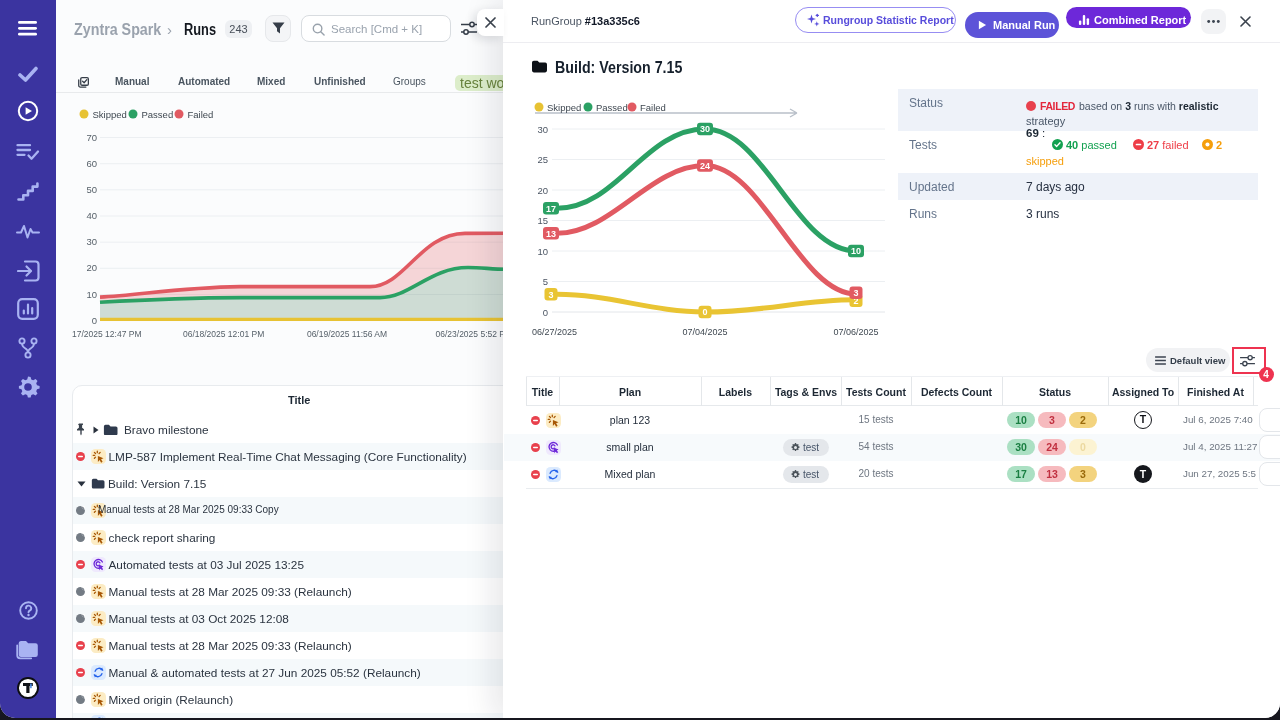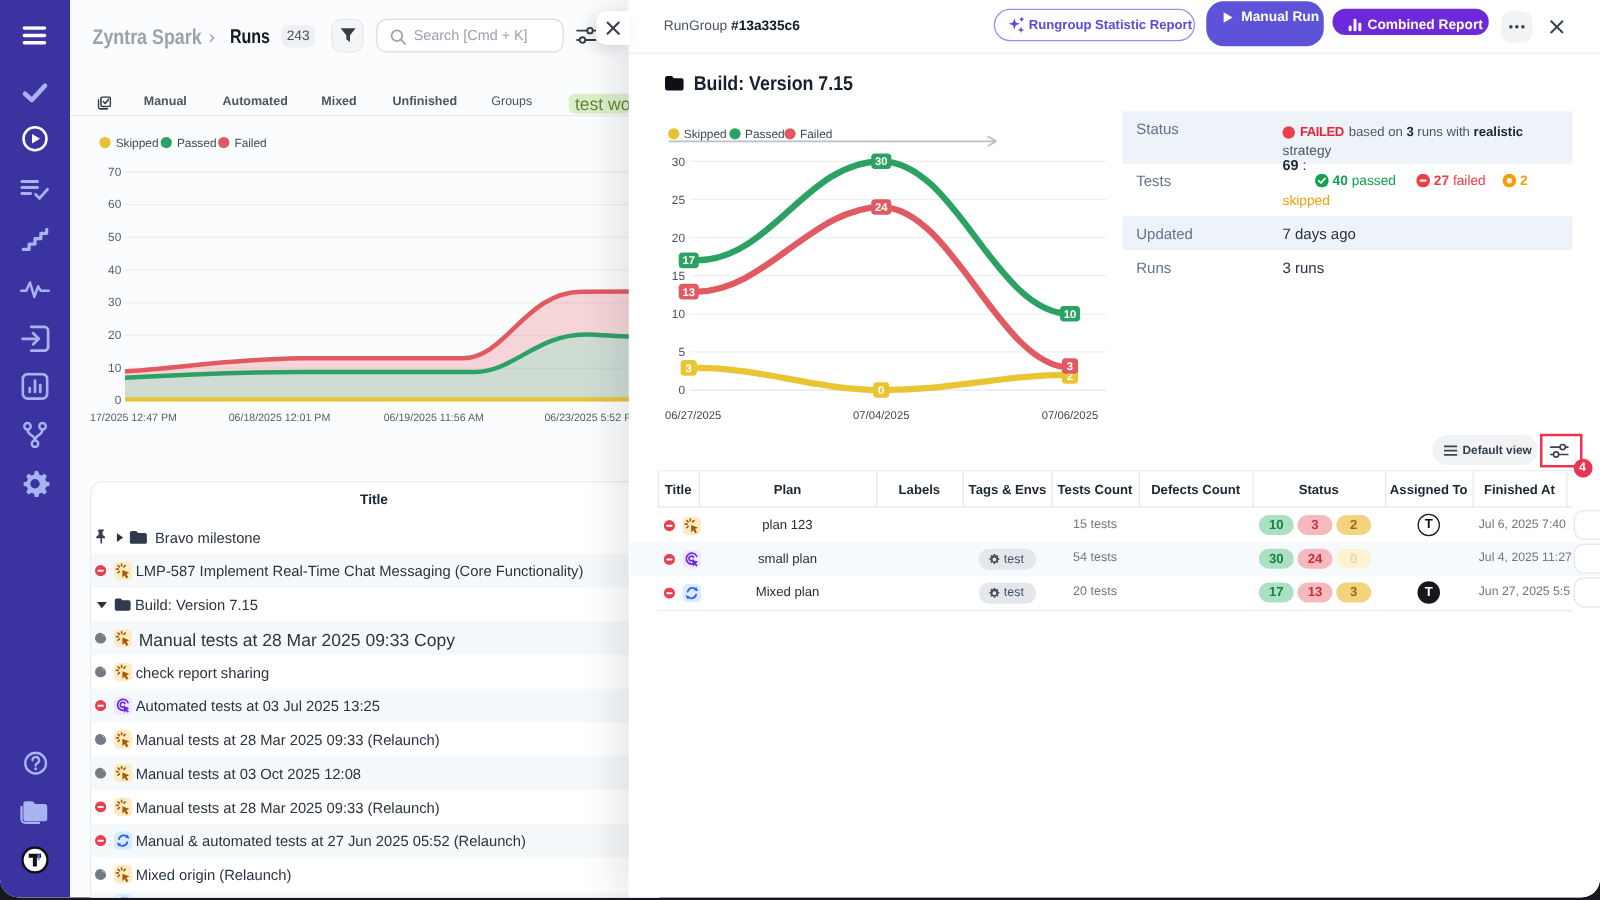--- a/index.html
+++ b/index.html
@@ -185,21 +185,21 @@
       <path d="M4.6 0.3 a4.2 4.2 0 0 1 4.1 4.1 a2.9 2.9 0 0 0 -4.1 -4.1 z" fill="#fff"></path>
       <path d="M5.2 1.6 a3 3 0 0 1 2.3 2.2 a2.2 2.2 0 0 0 -2.3 -2.2 z" fill="#f2f5f8"></path>
     </svg>
 <svg class="abs" style="left:91px;top:503px" width="15" height="15" viewBox="0 0 15 15">
       <rect width="15" height="15" rx="4.5" fill="#fcecc4"></rect>
       <g stroke="#a85806" stroke-width="1.3" stroke-linecap="round">
         <path d="M6.3 2.2 v1.5 M3.4 3.4 l1.1 1.1 M2.2 6.3 h1.5 M3.4 9.2 l1.1 -1.1 M9.2 3.4 l-1.1 1.1"></path>
       </g>
       <path d="M6.9 6.9 l5.6 2.3 -2.4 1 1.5 2.6 -1.5 0.9 -1.5 -2.6 -1.7 1.9 z" fill="#a85806"></path>
     </svg>
-<div class="t" style="left:111px;top:503.9px;font-size:14px;color:#2b3440">Manual tests at 28 Mar 2025 09:33 Copy</div>
+<div class="t" style="left:98px;top:503.9px;font-size:10px;color:#2b3440">Manual tests at 28 Mar 2025 09:33 Copy</div>
 <svg class="abs" style="left:75.5px;top:533px" width="9" height="9" viewBox="0 0 9 9">
       <circle cx="4.5" cy="4.5" r="4.5" fill="#737b84"></circle>
       <path d="M4.6 0.3 a4.2 4.2 0 0 1 4.1 4.1 a2.9 2.9 0 0 0 -4.1 -4.1 z" fill="#fff"></path>
       <path d="M5.2 1.6 a3 3 0 0 1 2.3 2.2 a2.2 2.2 0 0 0 -2.3 -2.2 z" fill="#f2f5f8"></path>
     </svg>
 <svg class="abs" style="left:91px;top:530px" width="15" height="15" viewBox="0 0 15 15">
       <rect width="15" height="15" rx="4.5" fill="#fcecc4"></rect>
       <g stroke="#a85806" stroke-width="1.3" stroke-linecap="round">
         <path d="M6.3 2.2 v1.5 M3.4 3.4 l1.1 1.1 M2.2 6.3 h1.5 M3.4 9.2 l1.1 -1.1 M9.2 3.4 l-1.1 1.1"></path>
       </g>
@@ -310,21 +310,21 @@
 <div class="t" style="left:531px;top:15px;font-size:11px;color:#4b5563">RunGroup <b style="color:#111827">#13a335c6</b></div>
 <div class="abs" style="left:795px;top:7px;width:161px;height:26px;border:1.4px solid #978df2;border-radius:14px;background:#fff">
 <svg style="position:absolute;left:10px;top:4.5px" width="15" height="15" viewBox="0 0 15 15">
         <path d="M5.5 1.5 L6.6 4.9 L10 6 L6.6 7.1 L5.5 10.5 L4.4 7.1 L1 6 L4.4 4.9 Z" fill="#584ddb"></path>
         <path d="M10.8 8.2 l0.7 2 2 0.7 -2 0.7 -0.7 2 -0.7 -2 -2 -0.7 2 -0.7 z" fill="#584ddb"></path>
         <rect x="9.6" y="1.8" width="3.4" height="1.2" rx="0.6" fill="#584ddb"></rect>
         <rect x="10.7" y="0.7" width="1.2" height="3.4" rx="0.6" fill="#584ddb"></rect>
       </svg>
 <div style="position:absolute;left:27px;top:6px;font-size:10.5px;font-weight:700;color:#584ddb;white-space:nowrap">Rungroup Statistic Report</div>
     </div>
-<div class="abs" style="left:965px;top:1px;width:94px;height:36px;border-radius:14px;background:#5d53d8">
+<div class="abs" style="left:965px;top:12px;width:94px;height:26px;border-radius:14px;background:#5d53d8">
 <svg style="position:absolute;left:13px;top:8px" width="9" height="10" viewBox="0 0 10 11">
         <path d="M1 0.8 L9 5.5 L1 10.2 Z" fill="#fff"></path>
       </svg>
 <div style="position:absolute;left:28px;top:6.5px;font-size:11px;font-weight:700;color:#fff;white-space:nowrap">Manual Run</div>
     </div>
 <div class="abs" style="left:1066px;top:7px;width:125px;height:21px;border-radius:14px;background:#6d28d9">
 <svg style="position:absolute;left:12px;top:7px" width="12" height="12" viewBox="0 0 13 13">
         <rect x="1" y="7" width="2.6" height="5" rx="1.2" fill="#fff"></rect>
         <rect x="5.2" y="1" width="2.6" height="11" rx="1.2" fill="#fff"></rect>
         <rect x="9.4" y="4.5" width="2.6" height="7.5" rx="1.2" fill="#fff"></rect>

